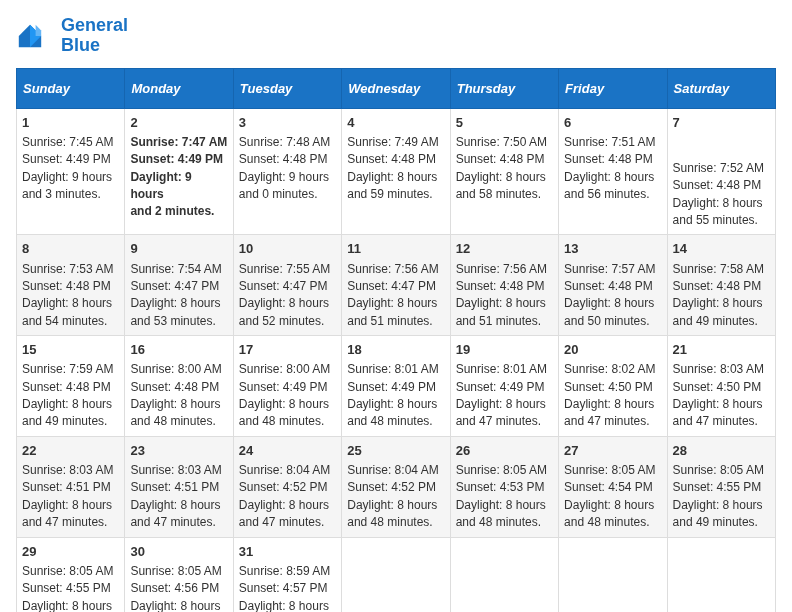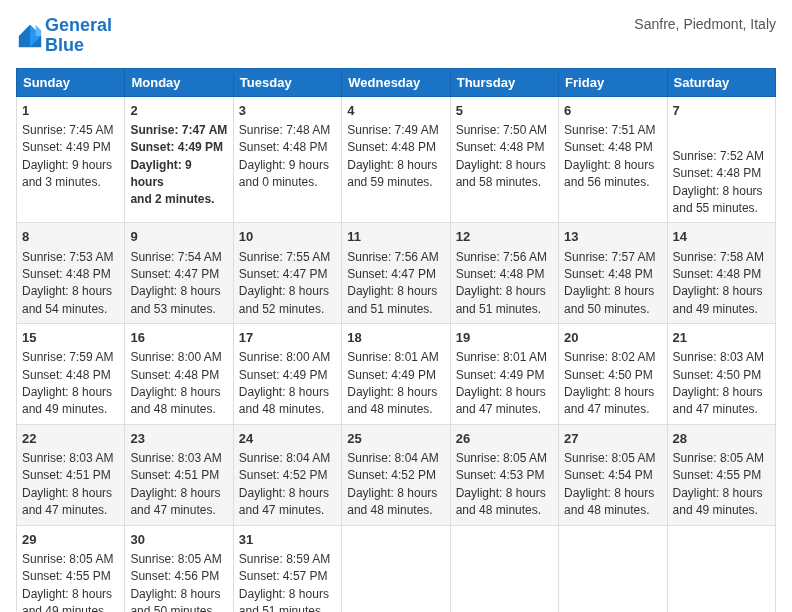--- a/index.html
+++ b/index.html
@@ -12,21 +12,21 @@
     }
     .header {
       display: flex;
       justify-content: space-between;
       align-items: flex-start;
       margin-bottom: 12px;
     }
     .logo {
       display: flex;
       align-items: center;
-      gap: 1px;
+      gap: 17px;
     }
     .logo-text {
       font-size: 18px;
       font-weight: bold;
       color: #333;
       line-height: 1.1;
     }
     .logo-text span {
       color: #1a73c5;
     }
@@ -48,25 +48,26 @@
       color: #555;
     }
     table {
       width: 100%;
       border-collapse: collapse;
       font-size: 11px;
     }
     thead tr th {
       background: #1a73c5;
       color: #fff;
-      padding: 6px 6px;
+      padding: 12px 6px;
       font-size: 13px;
       font-weight: bold;
       text-align: left;
       border: 1px solid #1565b0;
+      font-style: italic;
     }
     tbody tr td {
       vertical-align: top;
       padding: 5px 5px;
       border: 1px solid #ddd;
       color: #333;
       line-height: 1.4;
       width: calc(100% / 7);
     }
     tbody tr:nth-child(odd) td {
@@ -99,21 +100,20 @@
       <polygon points="20,4 36,20 36,36 20,36 4,36 4,20" fill="#1a73c5"></polygon>
       <polygon points="20,4 36,20 20,36" fill="#2196f3"></polygon>
       <polygon points="28,4 36,12 36,20 28,20" fill="#64b5f6"></polygon>
     </svg>
     <div class="logo-text">
       <div><span>General</span></div>
       <div><span>Blue</span></div>
     </div>
   </div>
   <div class="title-block">
-    <div class="subtitle">Sanfre, Piedmont, Italy</div>
   </div>
 </div>
 
 <table>
   <thead>
     <tr>
     <th>Sunday</th>
         <th>Monday</th>
         <th>Tuesday</th>
         <th>Wednesday</th>

